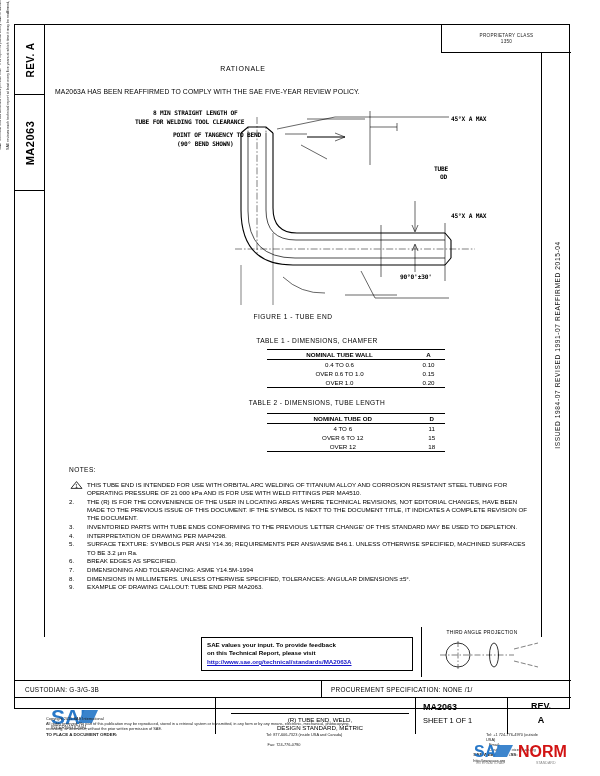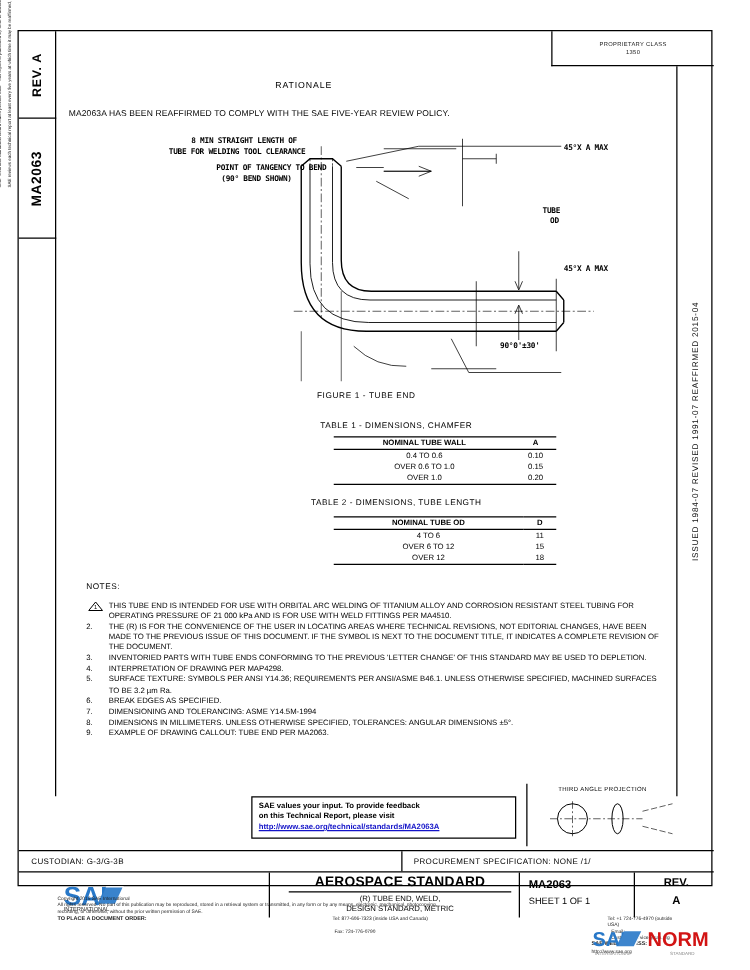--- a/index.html
+++ b/index.html
@@ -346,21 +346,20 @@
 
       <div class="logo">
         <svg width="130" height="26" viewBox="0 0 130 26">
           <text x="8" y="20" font-family="Liberation Sans" font-size="21" font-weight="bold" fill="#2878c8">SAE</text>
           <path d="M42,5 L56,5 L50,20 L36,20 Z" fill="#ffffff"></path>
           <path d="M41,6 L55,6 L49,19 L35,19 Z" fill="#2878c8" opacity="0.92"></path>
           <text x="8" y="25" font-family="Liberation Sans" font-size="4.6" fill="#333">INTERNATIONAL</text>
         </svg>
       </div>
 
-      <div class="ttl">AEROSPACE STANDARD</div>
       <div class="ttl-rule"></div>
       <div class="sub">
         <div>(R) TUBE END, WELD,</div>
         <div>DESIGN STANDARD, METRIC</div>
       </div>
 
       <div class="docno">MA2063</div>
       <div class="sheet">SHEET 1 OF 1</div>
       <div class="revl">REV.</div>
       <div class="revv">A</div>

